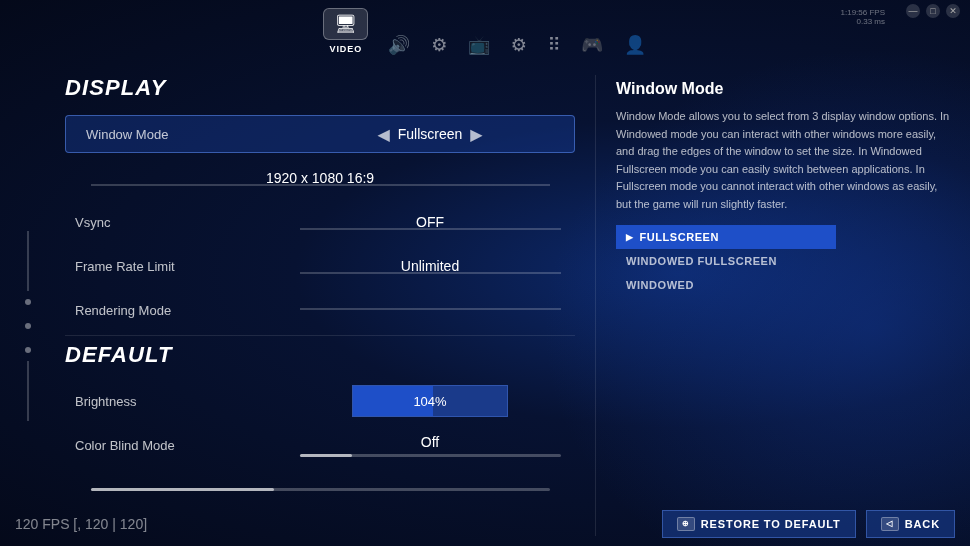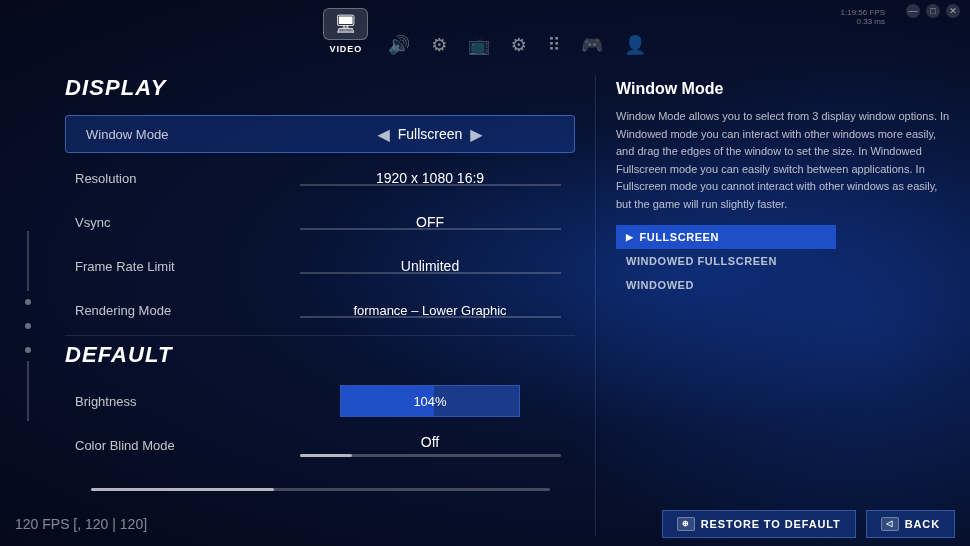--- a/index.html
+++ b/index.html
@@ -226,21 +226,21 @@
 
     
     .divider {
       height: 1px;
       background: rgba(255,255,255,0.1);
       margin: 6px 0;
     }
 
     
     .bar-value-container {
-      width: 180px;
+      width: 156px;
       height: 32px;
       background: #1a3a8a;
       border: 1px solid rgba(100,150,255,0.3);
       display: flex;
       align-items: center;
       justify-content: center;
       position: relative;
     }
 
     .bar-value-text {
@@ -445,21 +445,20 @@
     <div class="setting-row highlighted">
       <div class="setting-label">Window Mode</div>
       <div class="setting-value-wrap">
         <button class="arrow-btn">◀</button>
         <div class="setting-value">Fullscreen</div>
         <button class="arrow-btn">▶</button>
       </div>
     </div>
 
     <div class="setting-row">
-      <div class="setting-label">Resolution</div>
       <div class="setting-value-wrap">
         <div class="setting-value">1920 x 1080 16:9</div>
         <div style="width:90%;height:2px;background:rgba(255,255,255,0.2);margin-top:4px;position:absolute;bottom:0;left:5%;"></div>
       </div>
     </div>
 
     <div class="setting-row">
       <div class="setting-label">Vsync</div>
       <div class="setting-value-wrap">
         <div class="setting-value">OFF</div>
@@ -471,21 +470,20 @@
       <div class="setting-label">Frame Rate Limit</div>
       <div class="setting-value-wrap">
         <div class="setting-value">Unlimited</div>
         <div style="width:90%;height:2px;background:rgba(255,255,255,0.2);margin-top:4px;position:absolute;bottom:0;left:5%;"></div>
       </div>
     </div>
 
     <div class="setting-row">
       <div class="setting-label">Rendering Mode</div>
       <div class="setting-value-wrap">
-        <div class="partial-text">formance – Lower Graphic</div>
         <div style="width:90%;height:2px;background:rgba(255,255,255,0.2);margin-top:4px;position:absolute;bottom:0;left:5%;"></div>
       </div>
     </div>
 
     <div class="divider"></div>
 
     <div class="section-title">DEFAULT</div>
 
     <div class="setting-row">
       <div class="setting-label">Brightness</div>

